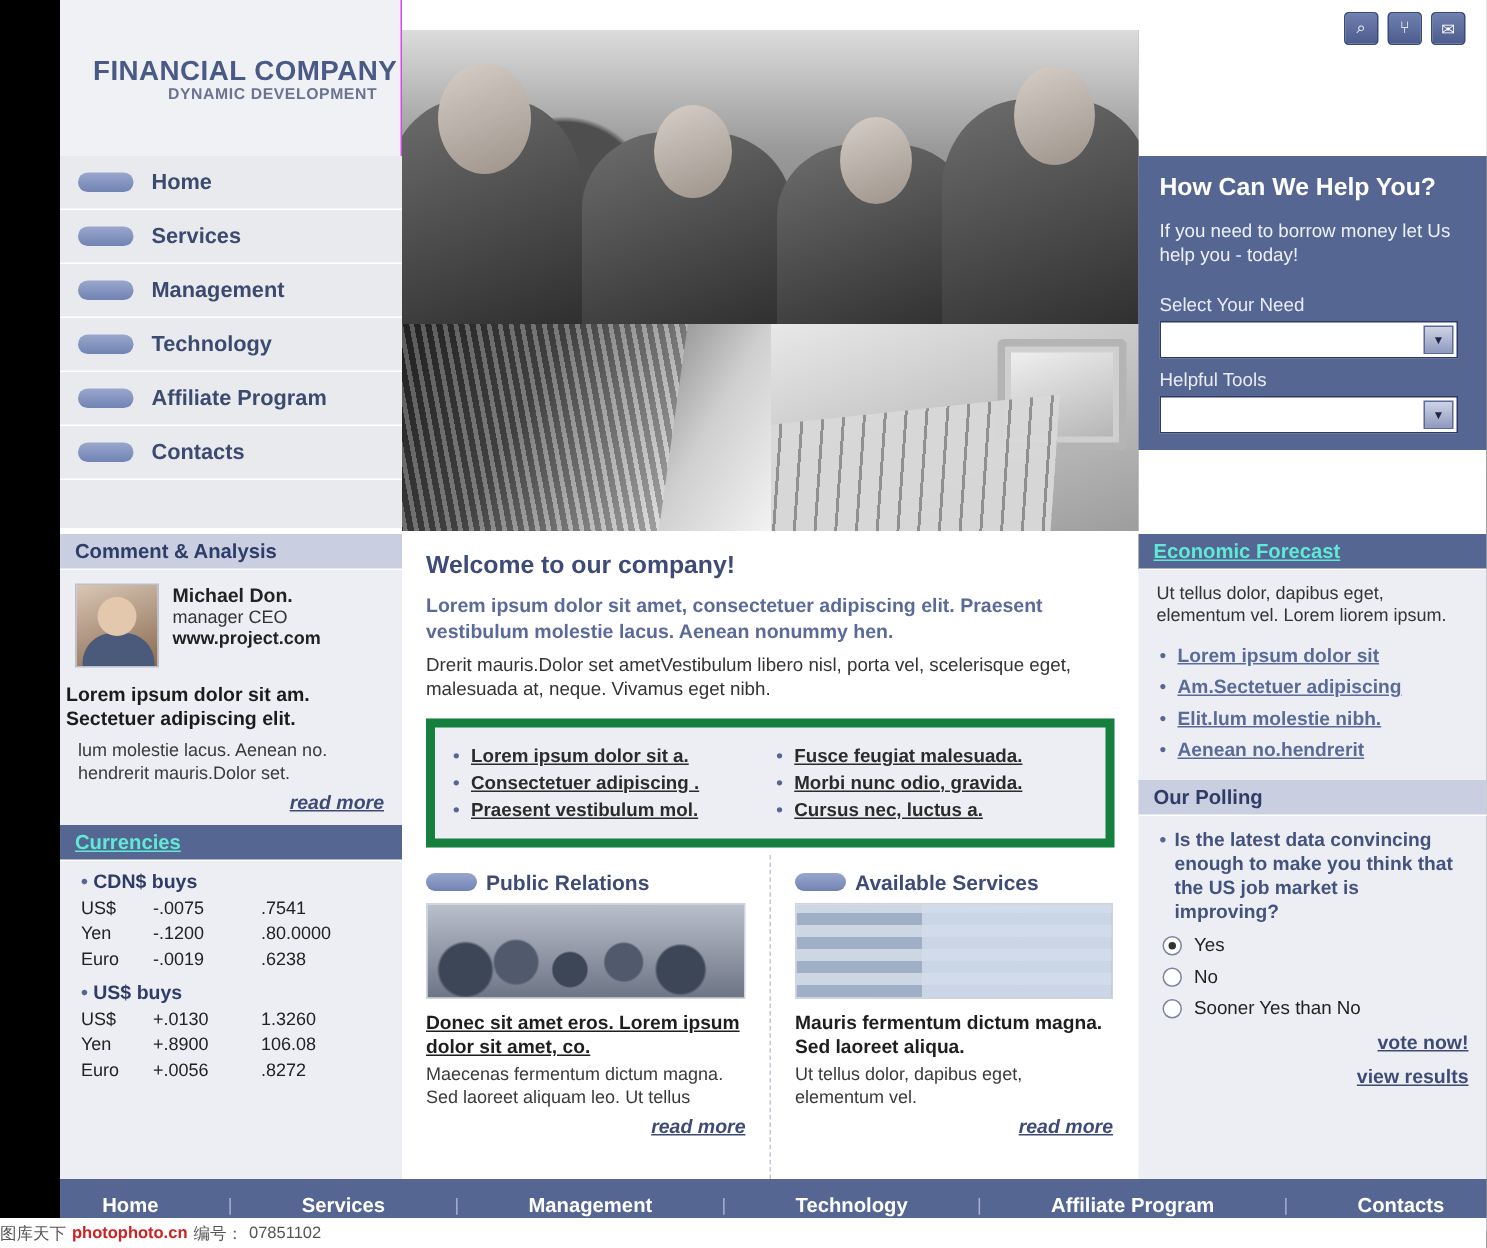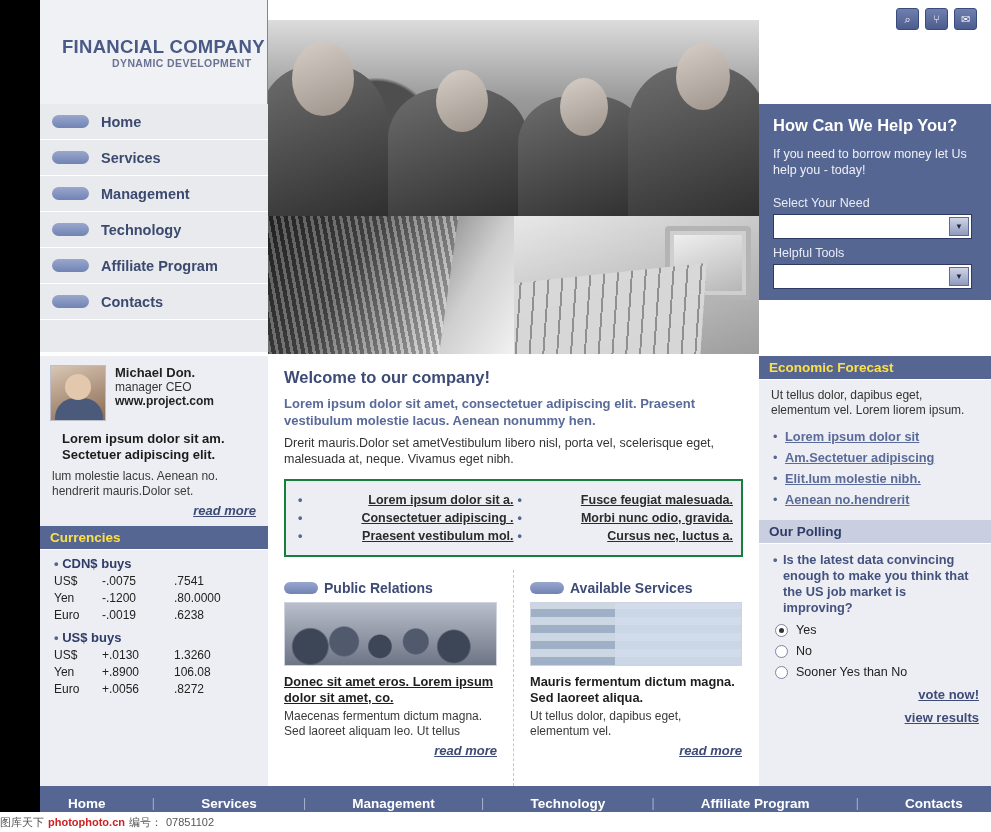--- a/index.html
+++ b/index.html
@@ -167,21 +167,21 @@
     position: absolute; left: 14px; top: 19px; font-size: 12.5px; font-weight: bold; color: #3e4b77;
   }
 
   
   .colhead {
     height: 24px; background: #c9cfe0; display: flex; align-items: center;
     color: #2f3c68; font-weight: bold; font-size: 13.5px; padding-left: 10px;
     border-bottom: 1px solid #fff;
   }
   .colhead.blue {
-    background: #566693; color: #fde047;
+    background: #566693; color: #5eead4; text-decoration: underline;
   }
 
   
   .leftcol {
     position: absolute; left: 0; top: 356px; width: 228px; height: 430px;
     background: #eceef3;
   }
   .analysis { padding: 0; }
   .person {
     display: flex; gap: 9px; padding: 9px 10px 4px 10px;
@@ -197,21 +197,21 @@
     border-radius: 50%; background: #e4c8ae;
   }
   .avatar:before {
     content:""; position:absolute; left: 4px; bottom: 0; width: 48px; height: 22px;
     border-radius: 20px 20px 0 0; background: #4b5a7b;
   }
   .pname { font-size: 13px; font-weight: bold; color: #222; }
   .prole { font-size: 12px; color: #333; }
   .psite { font-size: 12px; font-weight: bold; color: #222; }
   .lead {
-    padding: 6px 12px 0 22px; font-size: 13px; font-weight: bold; color: #1b1b1b; line-height: 16px;
+    padding: 6px 12px 0 4px; font-size: 13px; font-weight: bold; color: #1b1b1b; line-height: 16px;
   }
   .body-txt {
     padding: 6px 12px 0 12px; font-size: 12px; color: #3a3a3a; line-height: 15px;
   }
   .readmore {
     display: block; text-align: right; padding: 4px 12px 8px 0;
     font-size: 13px; font-weight: bold; color: #3e4b77; text-decoration: underline; cursor: pointer; font-style: italic;
   }
   .cur-group { padding: 6px 12px 2px 14px; }
   .cur-title { font-size: 13px; font-weight: bold; color: #2f3c68; }
@@ -229,22 +229,22 @@
   .welcome-h {
     padding: 12px 0 0 16px; font-size: 16.5px; font-weight: bold; color: #3e4b77;
   }
   .welcome-p1 {
     padding: 8px 16px 0 16px; font-size: 13px; font-weight: bold; color: #5a6a99; line-height: 17px;
   }
   .welcome-p2 {
     padding: 6px 16px 0 16px; font-size: 12.5px; color: #333; line-height: 16px;
   }
   .linkbox {
-    margin: 12px 16px 0 16px; background: #eceef3; border: 2px solid #15803d;
-    display: flex; padding: 10px 8px; text-align: right;
+    margin: 12px 16px 0 16px; background: #eceef3; border: 6px solid #15803d;
+    display: flex; padding: 10px 8px;
   }
   .linkbox ul { margin: 0; padding: 0 0 0 16px; list-style: none; flex: 1; }
   .linkbox li { font-size: 12.5px; font-weight: bold; padding: 2px 0; position: relative; }
   .linkbox li:before {
     content: "•"; position: absolute; left: -12px; color: #566693;
   }
   .linkbox a { color: #2b2b2b; text-decoration: underline; cursor: pointer; }
   .two-panels {
     position: absolute; left: 0; top: 214px; width: 491px; height: 216px;
     display: flex;
@@ -412,20 +412,21 @@
         <span class="arrow">▼</span>
       </div>
       <div class="field-label" style="top:142px;">Helpful Tools</div>
       <div class="select-box" style="top:160px;">
         <span style="padding-left:6px;font-size:12px;color:#222;"></span>
         <span class="arrow">▼</span>
       </div>
     </div>
 
     <div class="leftcol">
+      <div class="colhead">Comment &amp; Analysis</div>
       <div class="analysis">
         <div class="person">
           <div class="avatar"></div>
           <div>
             <div class="pname">Michael Don.</div>
             <div class="prole">manager CEO</div>
             <div class="psite">www.project.com</div>
           </div>
         </div>
         <div class="lead">Lorem ipsum dolor sit am. Sectetuer adipiscing elit.</div>

